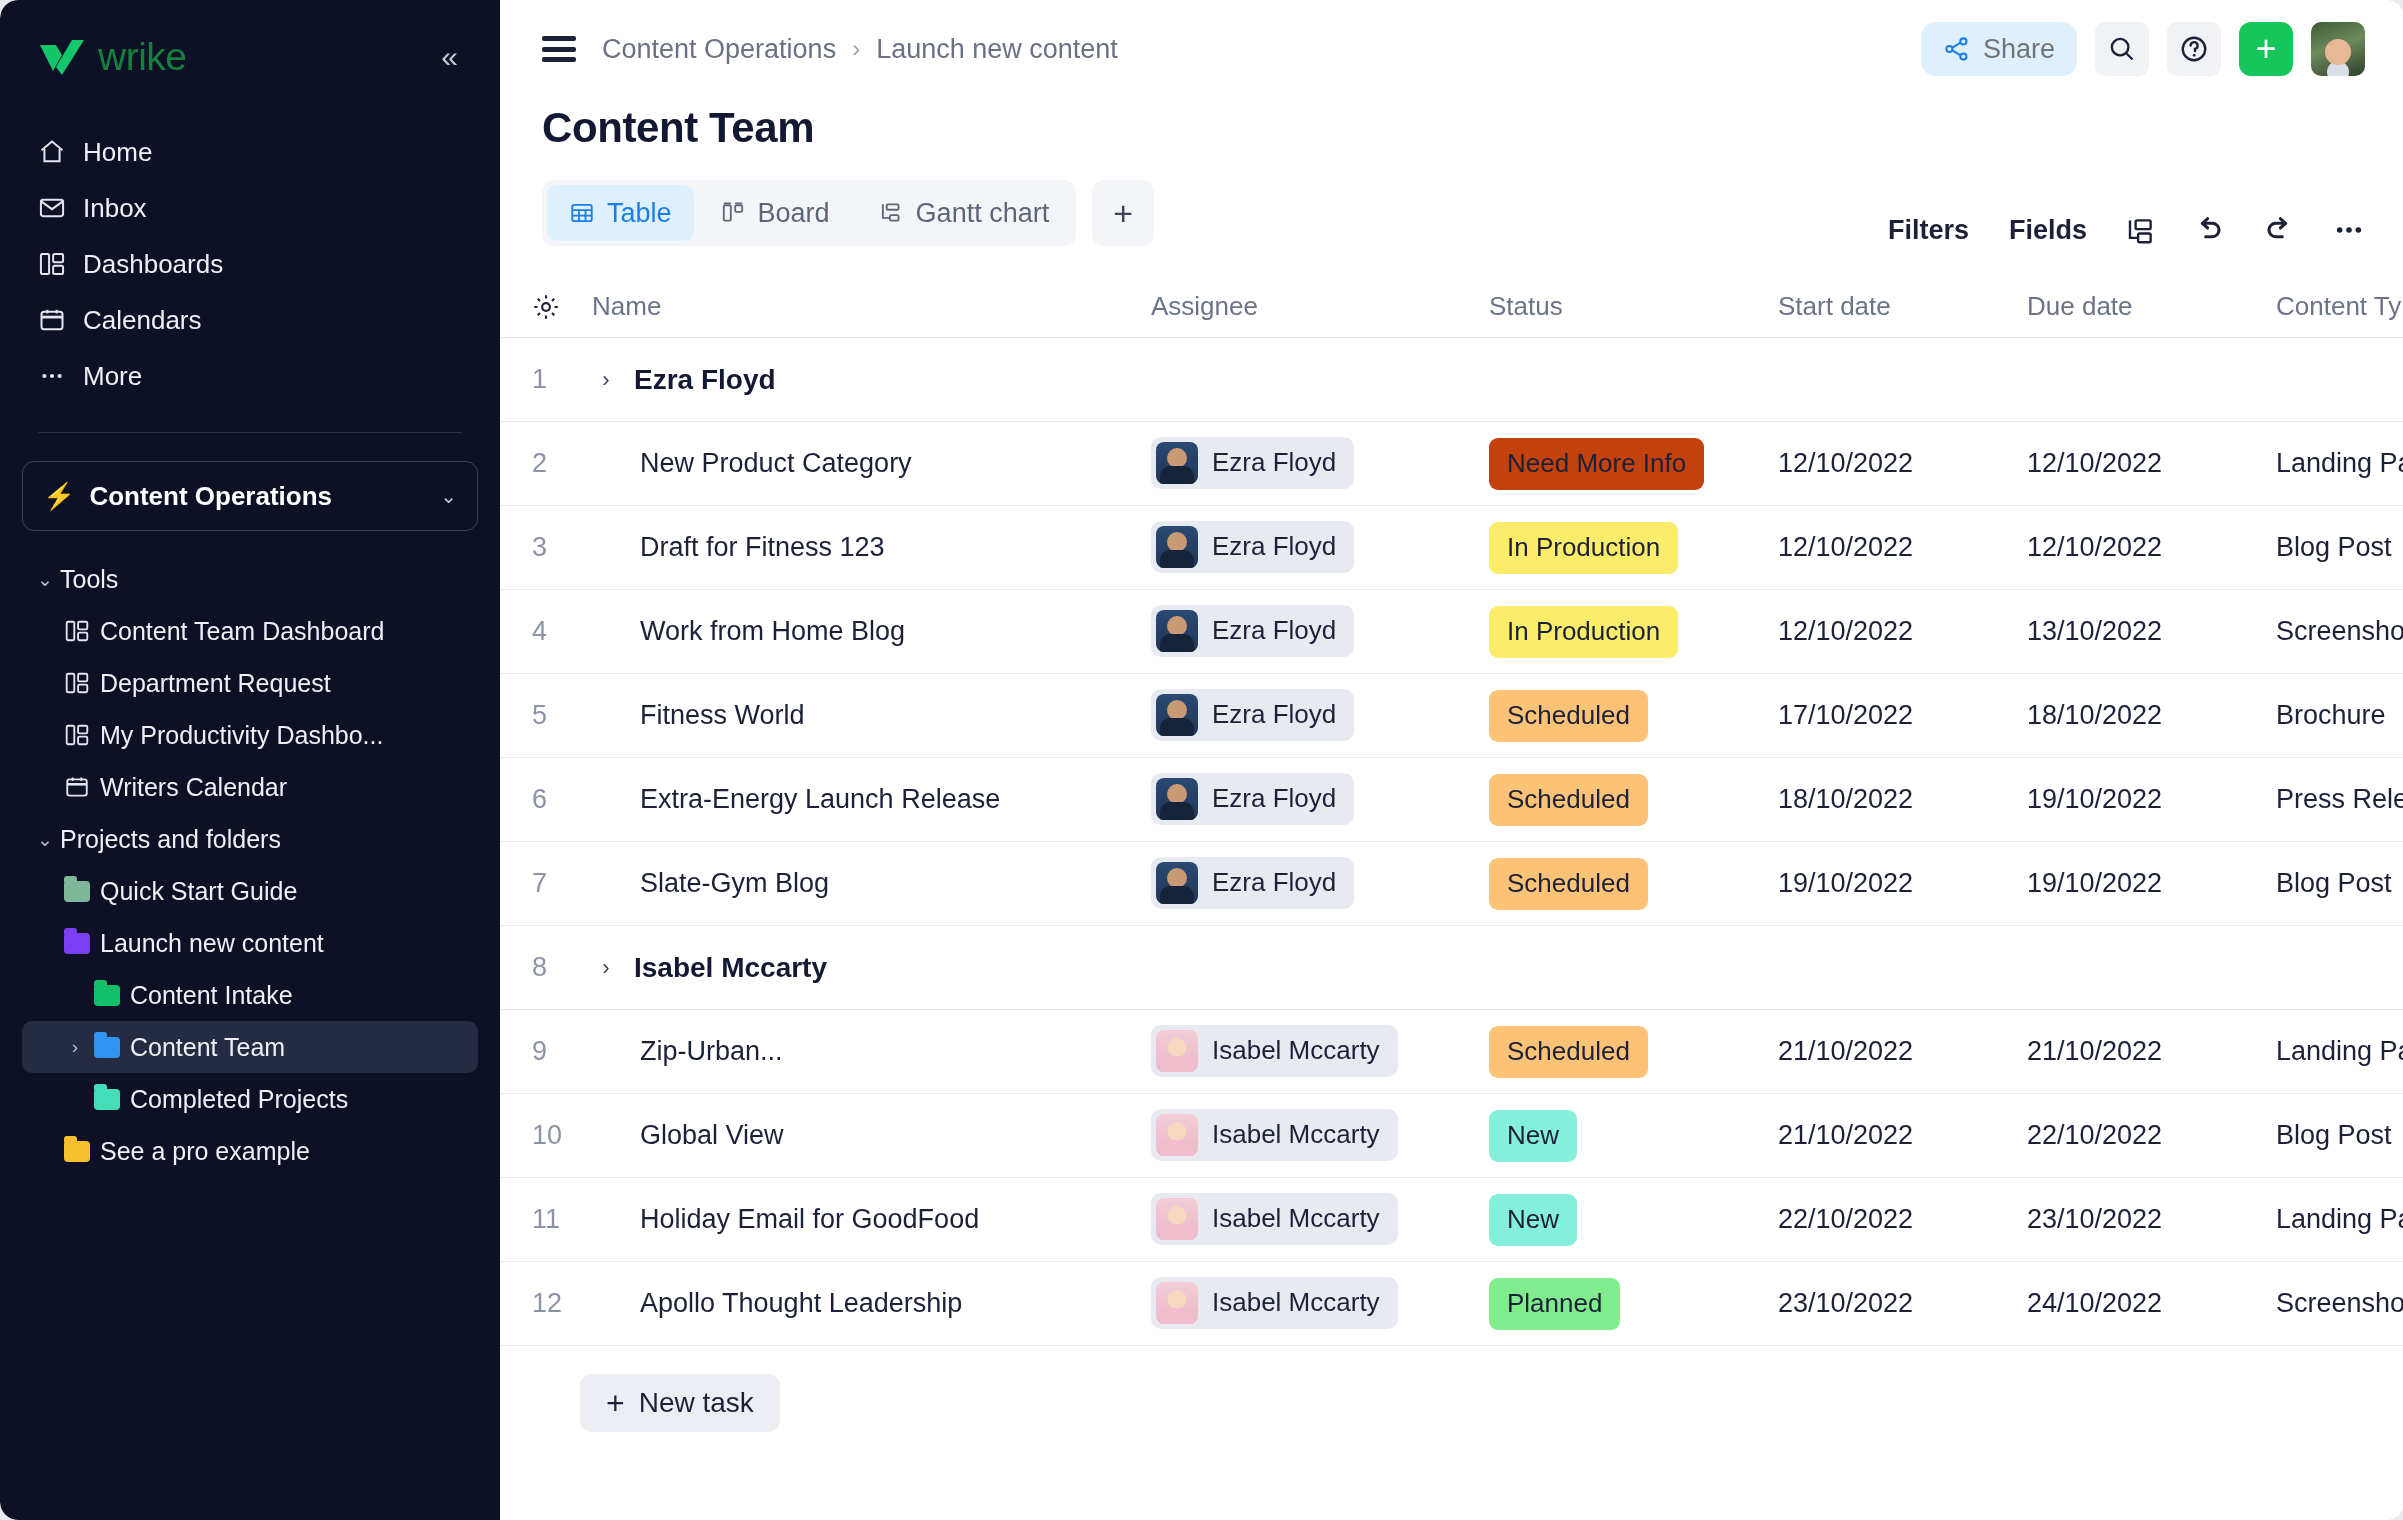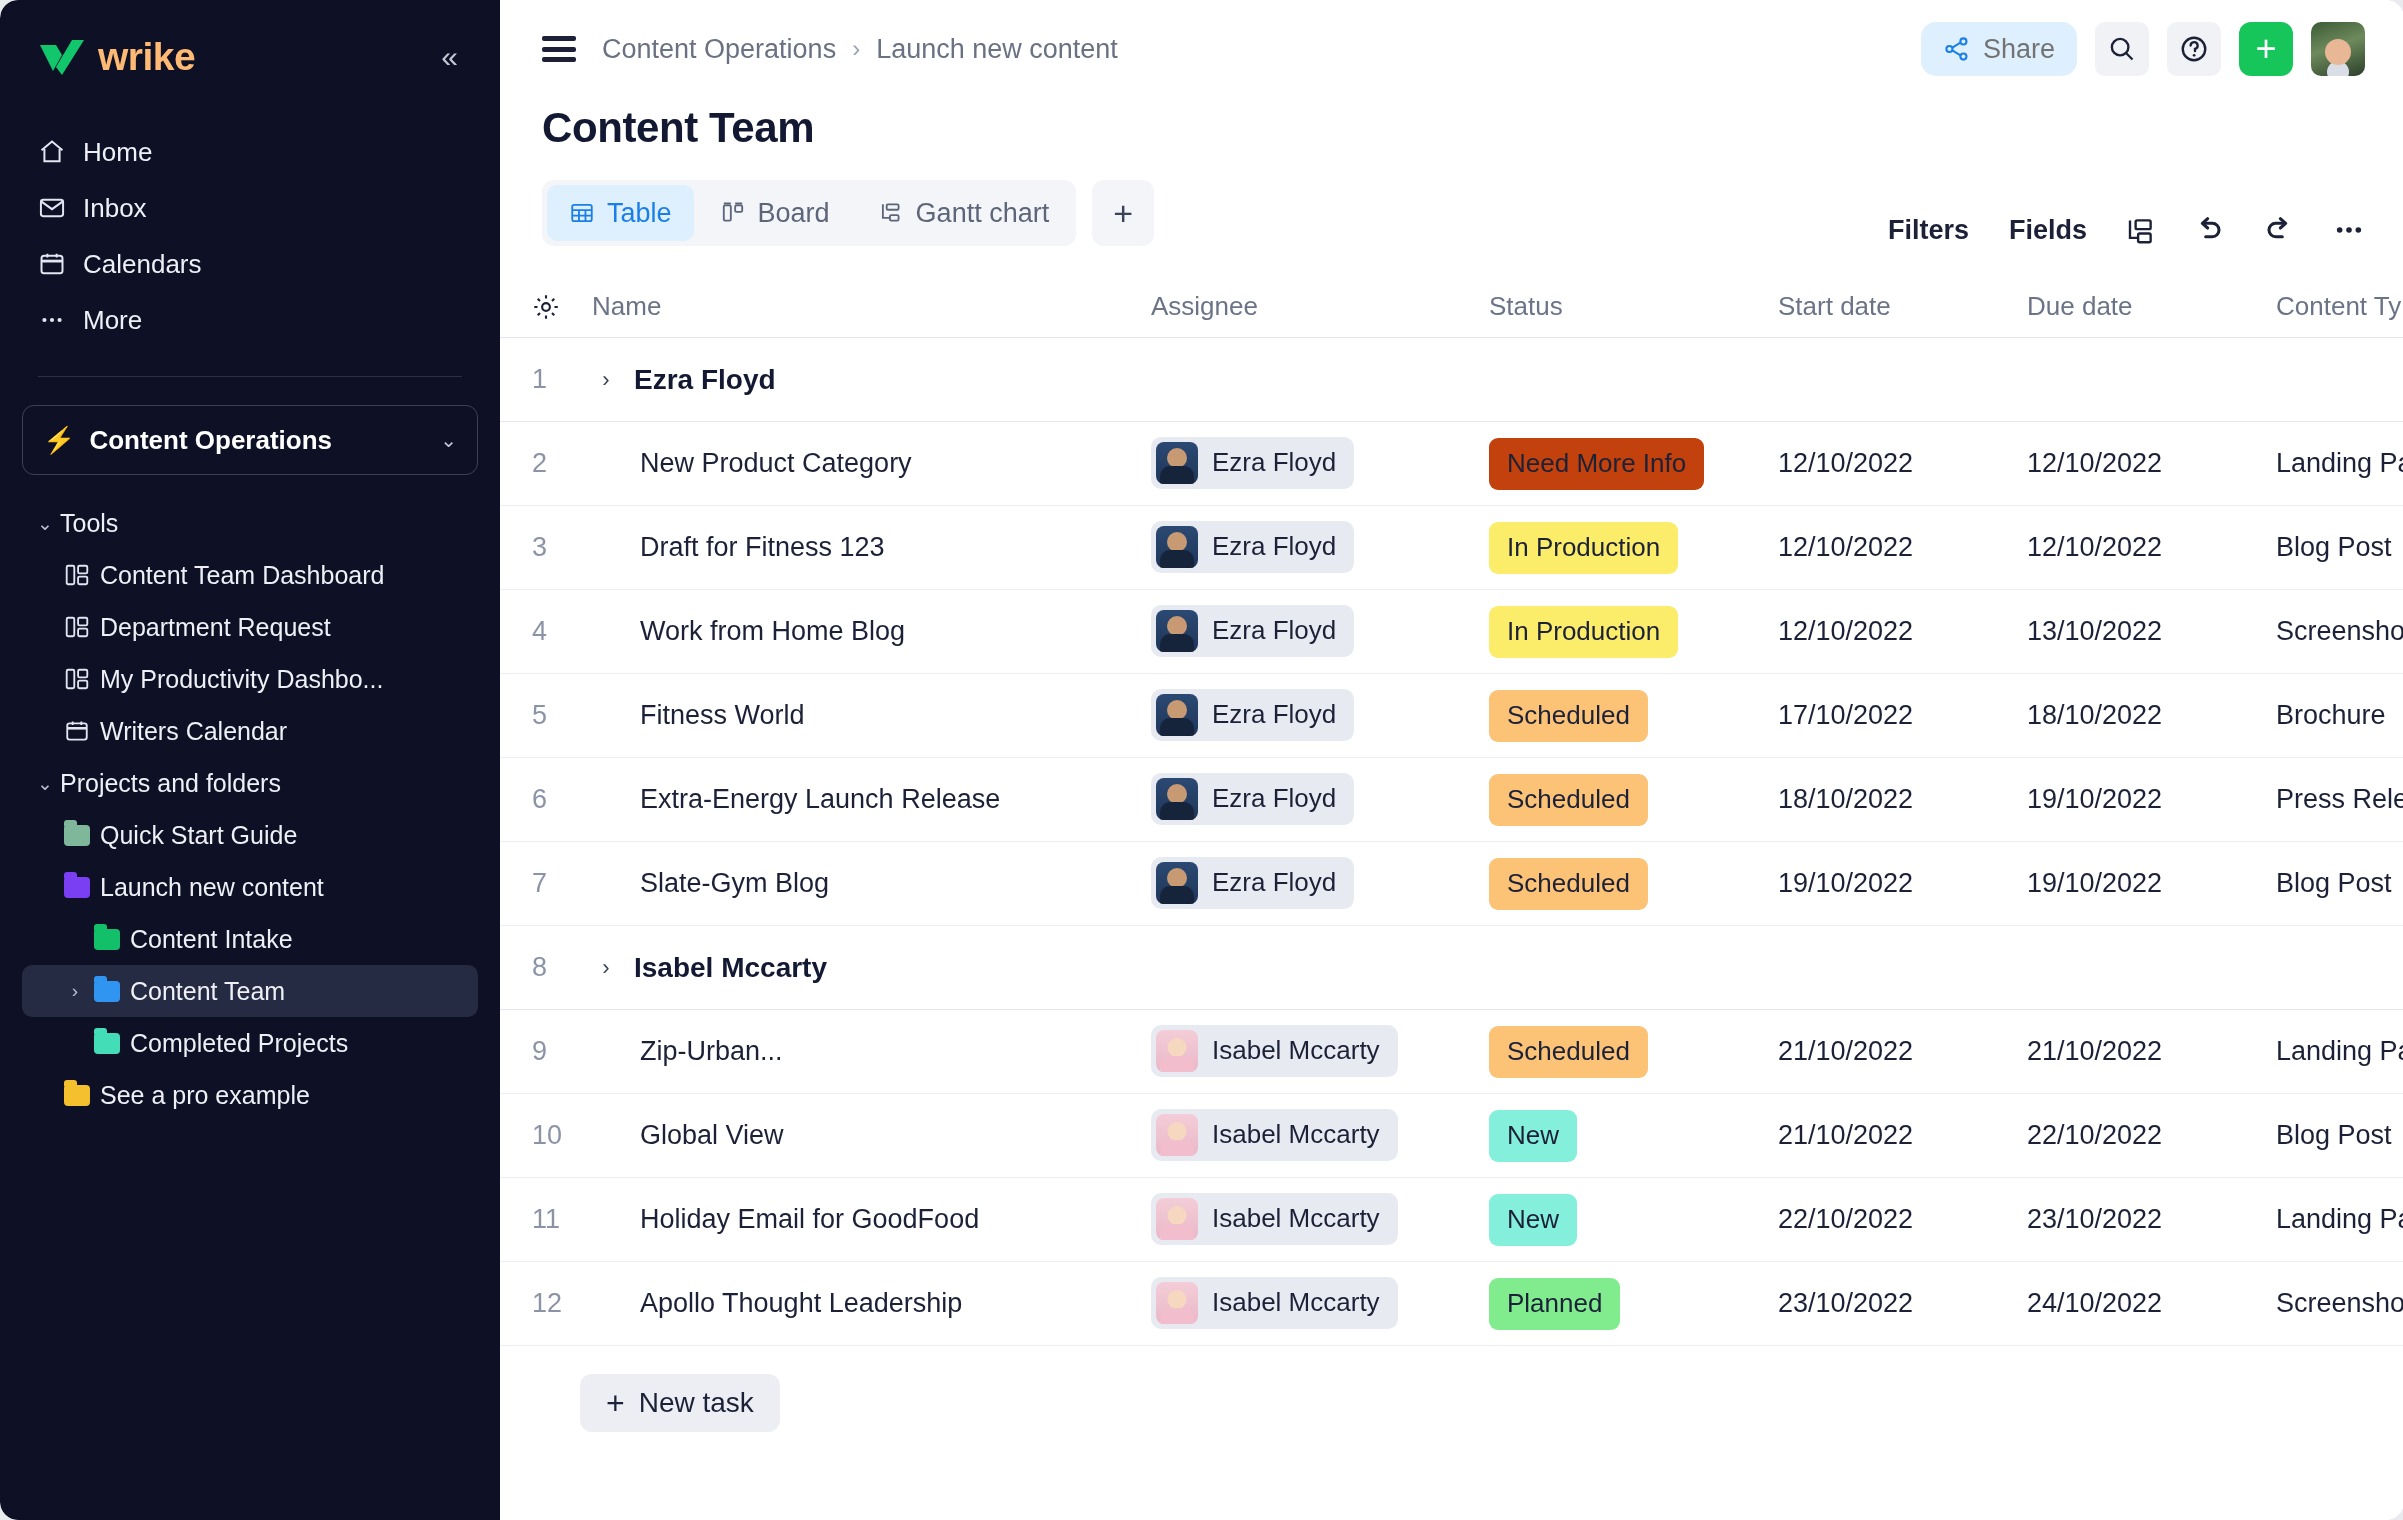--- a/index.html
+++ b/index.html
@@ -29,21 +29,21 @@
   .brand-row {
     display: flex; align-items: center; justify-content: space-between;
     padding: 30px 36px 0 38px;
     height: 84px;
   }
   .brand {
     display: flex; align-items: center; gap: 10px;
   }
   .brand-mark { width: 50px; height: 40px; display:block; }
   .brand-word {
-    font-size: 39px; font-weight: 700; letter-spacing: -0.5px; color: #fdba74;
+    font-size: 39px; font-weight: 400; letter-spacing: -0.5px; color: #15803d;
   }
   .collapse-btn {
     color: #c3c8d6; font-size: 30px; line-height: 1; font-weight: 400;
     cursor: pointer; padding: 4px 6px;
   }
 
   .nav-primary { margin-top: 40px; padding: 0 22px; }
   .nav-item {
     display: flex; align-items: center; gap: 17px;
     height: 56px; padding: 0 16px;
@@ -269,20 +269,30 @@
       <div class="nav-item">
         <span class="ic">
           <svg width="28" height="28" viewBox="0 0 24 24" fill="none" stroke="#e3e6f0" stroke-width="1.7">
               <rect x="2.5" y="5" width="19" height="14" rx="2"></rect>
               <path d="M3 6.5l9 6.5 9-6.5"></path>
             </svg>
         </span>
         <span>Inbox</span>
       </div>
 
+      <div class="nav-item">
+        <span class="ic">
+          <svg width="28" height="28" viewBox="0 0 24 24" fill="none" stroke="#e3e6f0" stroke-width="1.7">
+              <rect x="2.5" y="3.5" width="7" height="17" rx="1.3"></rect>
+              <rect x="13" y="3.5" width="8.5" height="7" rx="1.3"></rect>
+              <rect x="13" y="13.5" width="8.5" height="7" rx="1.3"></rect>
+            </svg>
+        </span>
+        <span>Dashboards</span>
+      </div>
 
       <div class="nav-item">
         <span class="ic">
           <svg width="28" height="28" viewBox="0 0 24 24" fill="none" stroke="#e3e6f0" stroke-width="1.7">
               <rect x="3" y="5" width="18" height="15" rx="2.2"></rect>
               <path d="M3 9.5h18" stroke-width="2.4"></path>
               <path d="M8 3.2v3.2M16 3.2v3.2"></path>
             </svg>
         </span>
         <span>Calendars</span>

